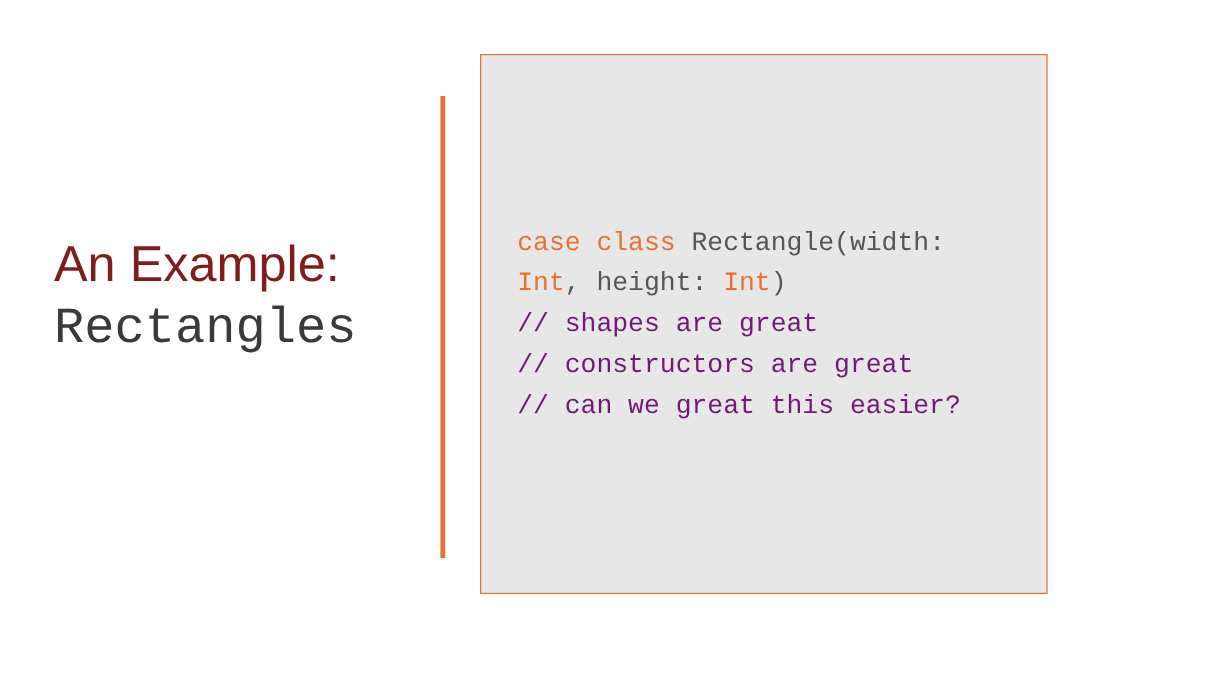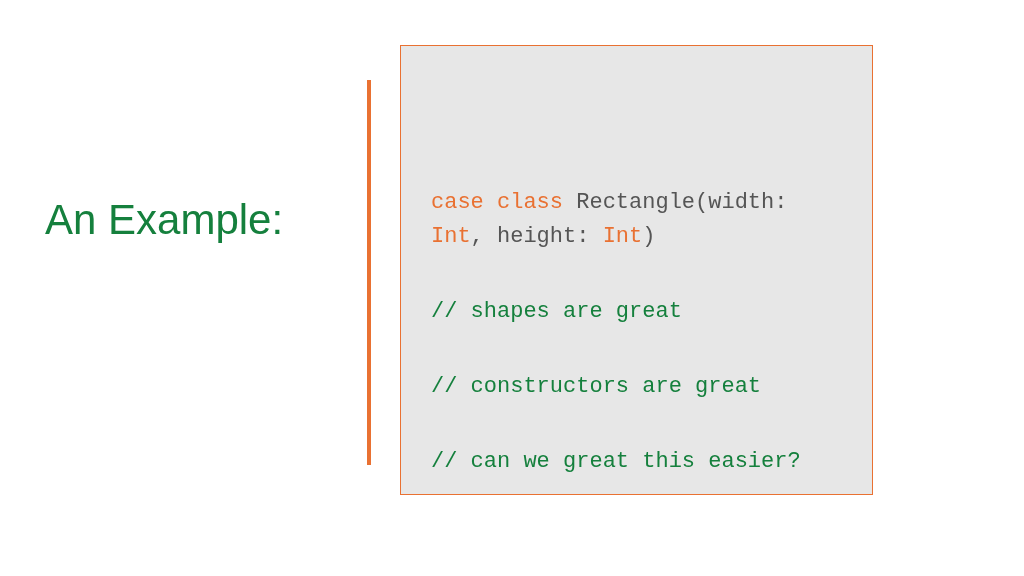--- a/index.html
+++ b/index.html
@@ -18,21 +18,21 @@
     .title-block {
       position: absolute;
       left: 45px;
       top: 195px;
       width: 300px;
     }
     .title-line1 {
       font-family: 'Segoe UI Light', 'Segoe UI', Arial, sans-serif;
       font-weight: 300;
       font-size: 42px;
-      color: #15803d;
+      color: #7f1d1d;
       line-height: 1.2;
     }
     .title-line2 {
       font-family: 'Consolas', 'Courier New', monospace;
       font-weight: 400;
       font-size: 42px;
       color: #3a3a3a;
       line-height: 1.2;
       margin-top: 4px;
     }
@@ -63,29 +63,29 @@
     .code-decl {
       color: #555555;
     }
     .kw {
       color: #e97132;
     }
     .type {
       color: #e97132;
     }
     .comment {
-      color: #15803d;
-      margin-top: 41px;
+      color: #701a75;
     }
   </style>
 </head>
 <body>
 
 <div class="title-block">
   <div class="title-line1">An Example:</div>
+  <div class="title-line2">Rectangles</div>
 </div>
 
 <div class="divider"></div>
 
 <div class="code-box">
   <div class="code-line code-decl">
     <span class="kw">case</span> <span class="kw">class</span> <span>Rectangle</span>(<span>width</span>: <span class="type">Int</span>, <span>height</span>: <span class="type">Int</span>)
   </div>
   <div class="code-line comment">// shapes are great</div>
   <div class="code-line comment">// constructors are great</div>

